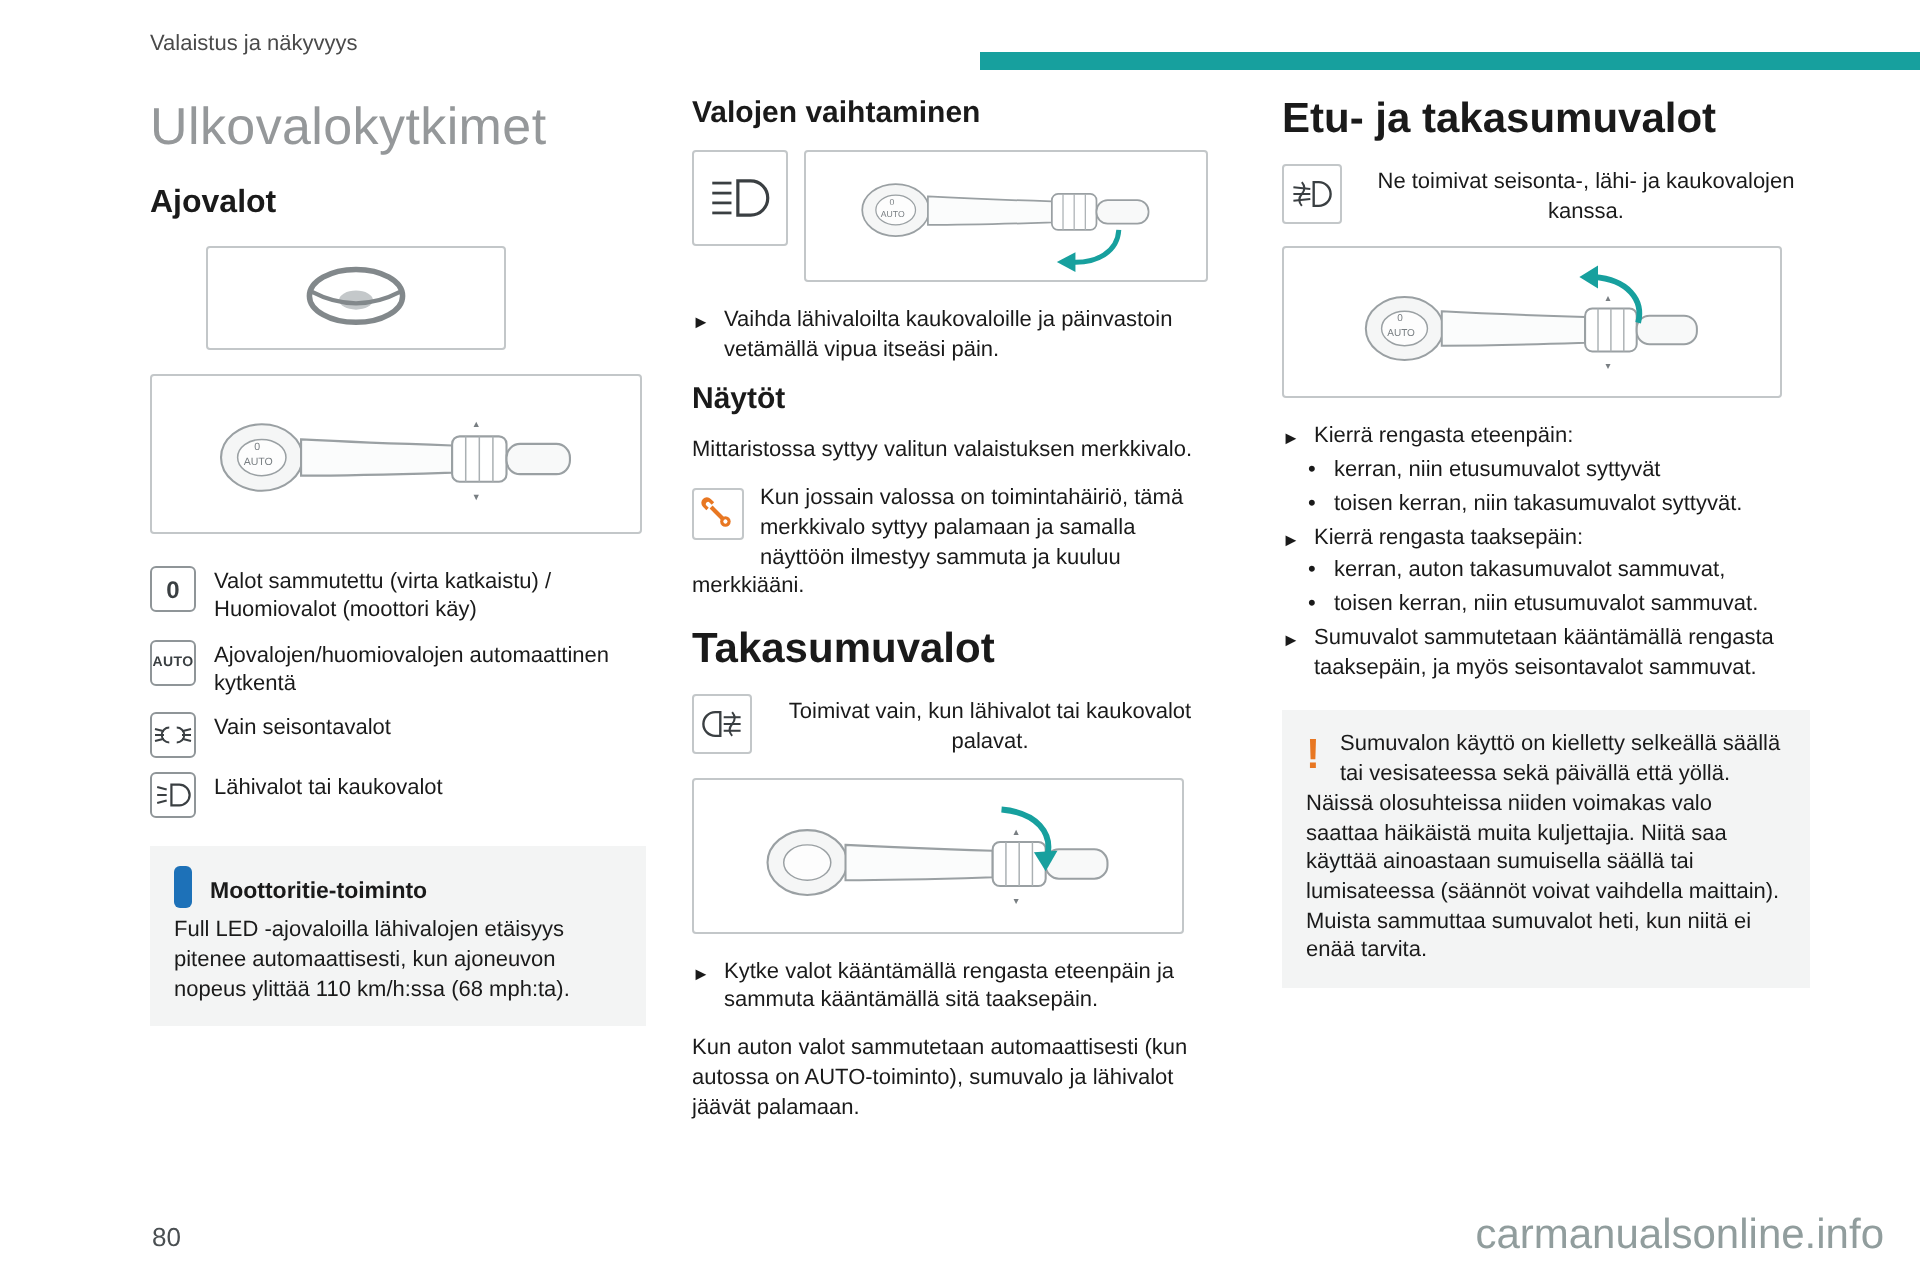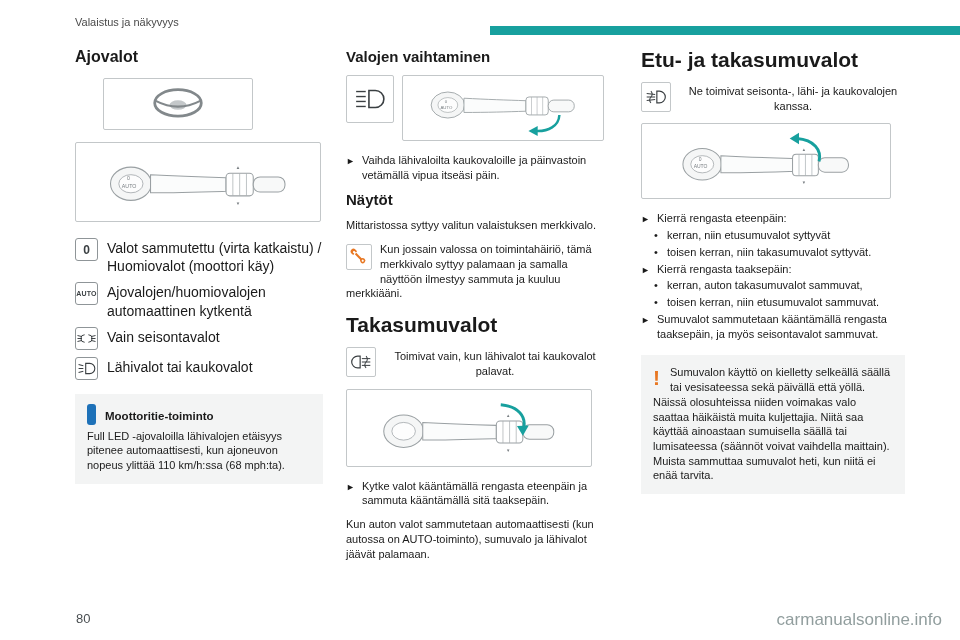--- a/index.html
+++ b/index.html
@@ -29,21 +29,21 @@
   .box-stalk{width:246px;height:80px;margin:0 0 16px;}
   .stalk-svg{width:96%;height:92%;}
 
   
   .legend-row{display:flex;gap:9px;margin-bottom:7px;align-items:flex-start;}
   .legend-icon{width:23px;height:23px;border:1px solid #8f9598;border-radius:3px;flex:none;
                display:flex;align-items:center;justify-content:center;
                font-weight:bold;color:#3a3f42;background:#fff;box-sizing:border-box;}
   .legend-icon.zero{font-size:12px;}
   .legend-icon.auto{font-size:7px;letter-spacing:.2px;}
-  .legend-text{font-size:14px;line-height:1.3;padding-top:1px;}
+  .legend-text{font-size:11px;line-height:1.3;padding-top:1px;}
 
   
   .notebox{background:#f3f4f4;padding:10px 12px 11px;margin-top:14px;font-size:11px;line-height:1.34;}
   .note-head{display:flex;gap:9px;align-items:flex-end;margin-bottom:4px;}
   .info-icon{width:9px;height:21px;background:#1d71b8;border-radius:3px;flex:none;}
   .note-title{font-weight:bold;font-size:11.5px;}
   .warn-icon{float:left;font-size:21px;font-weight:bold;color:#e87722;line-height:1;
              margin:2px 10px 2px 0;}
 
   
@@ -62,33 +62,34 @@
 
   
   .step{display:flex;gap:5px;font-size:11px;line-height:1.34;margin-bottom:2px;}
   .step .mk{flex:none;width:11px;font-size:9px;padding-top:2px;color:#1a1a1a;}
   .step.para-gap{margin-bottom:9px;}
   .step.sub{padding-left:13px;}
   .step.sub .mk{width:8px;font-size:11px;padding-top:0;}
 
   
   .page-num{position:absolute;left:76px;bottom:14px;font-size:13px;color:#4a4f52;}
-  .watermark{position:absolute;right:18px;bottom:10px;font-size:17px;color:#7e8d8d;opacity:.85;margin-top:29px;}
+  .watermark{position:absolute;right:18px;bottom:10px;font-size:21px;color:#7e8d8d;opacity:.85;margin-top:29px;}
 
   svg{display:block;}
 </style>
 </head>
 <body>
 
 <div class="page">
 
   <div class="chapter">Valaistus ja näkyvyys</div>
   <div class="accent-bar"></div>
 
   <div class="col col1">
+    <h1 class="h-chapter">Ulkovalokytkimet</h1>
     <h2 class="h2">Ajovalot</h2>
 
     <div class="figure-box box-wheel">
       <svg viewBox="0 0 54 34" width="58" height="36">
         <ellipse cx="27" cy="16" rx="22" ry="12.5" fill="none" stroke="#82888b" stroke-width="2.6"></ellipse>
         <ellipse cx="27" cy="18" rx="8" ry="4.5" fill="#c4c8ca"></ellipse>
         <path d="M6 14 Q27 25 48 14" fill="none" stroke="#82888b" stroke-width="2"></path>
       </svg>
     </div>
 

